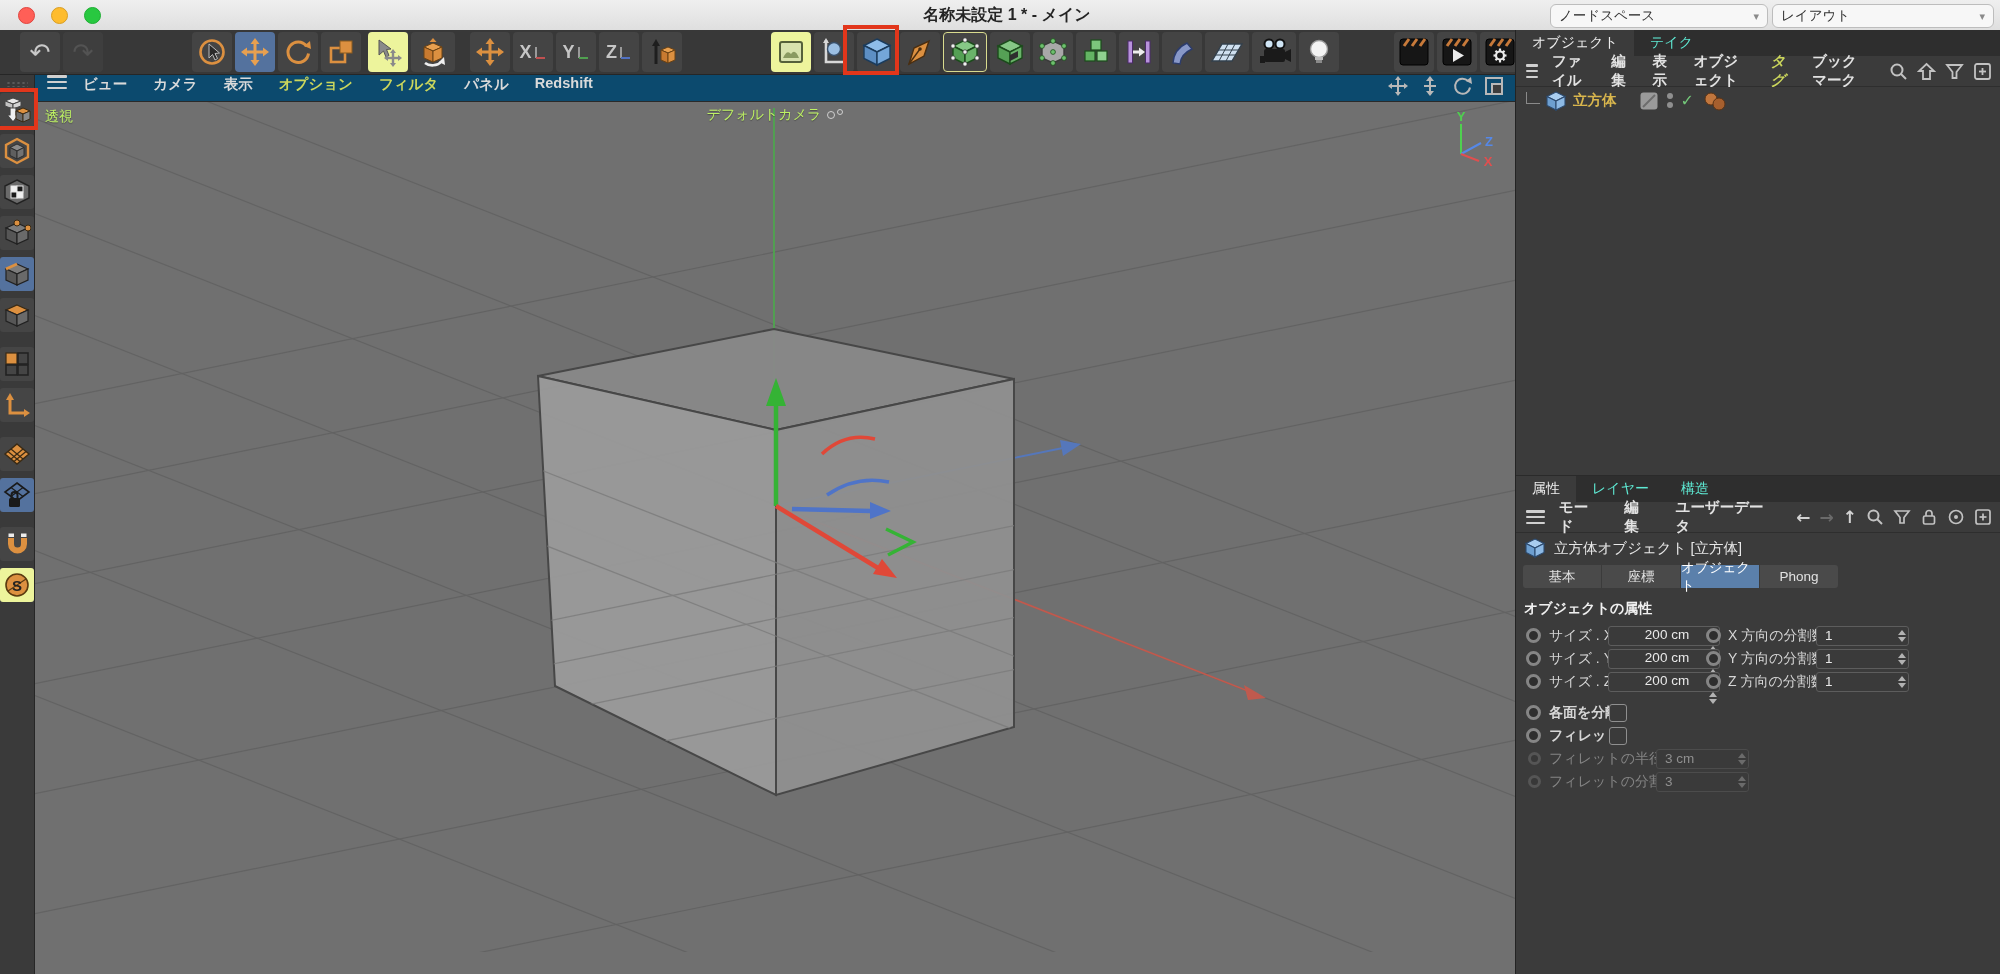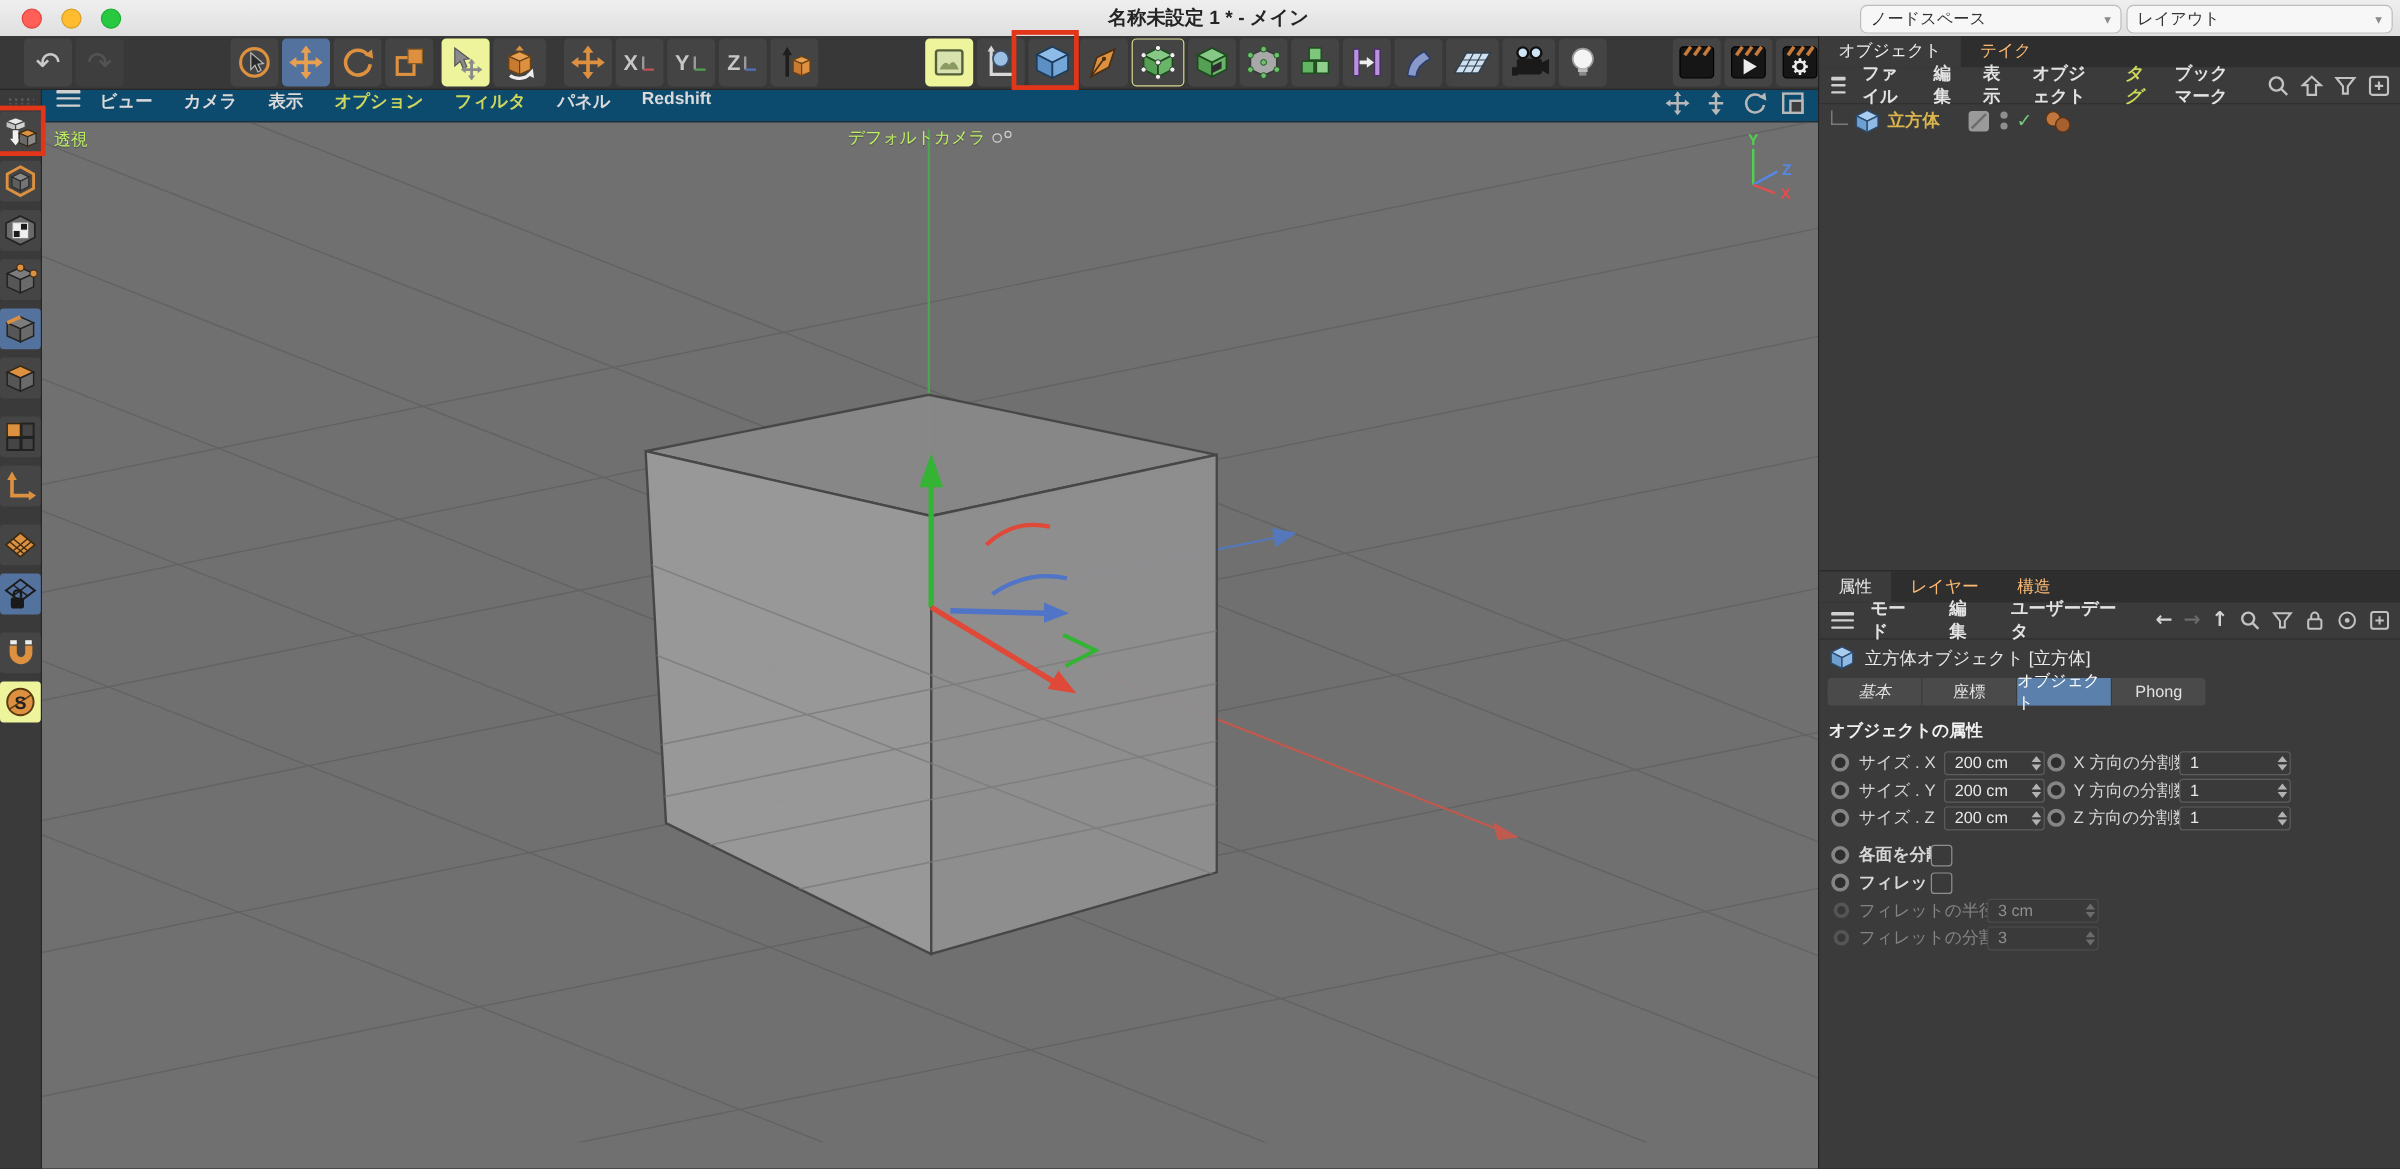--- a/index.html
+++ b/index.html
@@ -73,21 +73,21 @@
   .axis-widget{position:absolute;right:18px;top:8px;width:70px;height:58px;}
   .vp-status{position:absolute;left:0;bottom:0;width:100%;height:22px;background:#262626;
     display:flex;align-items:center;justify-content:flex-end;box-sizing:border-box;padding-right:10px;}
   .grid-label{background:#333333;border:1px solid #4c4c4c;color:#cfcfcf;font-size:13px;
     padding:1px 12px;border-radius:2px;}
 
   
   .rpanel{position:absolute;left:1515px;top:30px;width:485px;height:944px;background:#3b3b3b;
     border-left:1px solid #232323;box-sizing:border-box;color:#dedede;}
   .ptabs{height:26px;background:#2e2e2e;display:flex;align-items:stretch;font-size:14px;}
-  .ptab{padding:0 16px;display:flex;align-items:center;color:#fdba74;}
+  .ptab{padding:0 16px;display:flex;align-items:center;color:#5eead4;}
   .ptab.active{background:#3b3b3b;color:#ededed;}
   .pmenu{height:30px;display:flex;align-items:center;font-size:14.5px;font-weight:700;
     border-bottom:1px solid #2e2e2e;}
   .pmenu .mitem{margin-right:24px;color:#e2e2e2;}
   .pmenu .tagy{color:#ccd75c;font-style:italic;}
   .pmenu .ricons{margin-left:auto;display:flex;gap:9px;align-items:center;margin-right:8px;}
   .pmenu .burger{margin:0 14px 0 10px;}
   .om-list{height:388px;border-bottom:1px solid #2a2a2a;background:#3b3b3b;position:relative;}
   .obj-row{display:flex;align-items:center;height:27px;padding-left:10px;}
   .elbow{width:13px;height:11px;border-left:1.5px solid #8a8a8a;border-bottom:1.5px solid #8a8a8a;
@@ -96,36 +96,36 @@
   .obj-toggles{display:flex;align-items:center;gap:8px;margin-left:22px;}
   .vis-dots{display:flex;flex-direction:column;gap:3px;}
   .vis-dots i{width:6px;height:6px;border-radius:50%;background:#8f8f8f;display:block;}
   .chk-green{color:#74c97a;font-size:16px;font-weight:700;font-family:"DejaVu Sans",sans-serif;}
 
   .am-title{display:flex;align-items:center;height:30px;padding-left:8px;gap:8px;
     font-size:14.5px;color:#e8e8e8;}
   .stabs{display:flex;padding:2px 0 2px 7px;}
   .stab{flex:0 0 78px;height:23px;background:#4a4a4a;color:#e2e2e2;display:flex;align-items:center;
     justify-content:center;font-size:13.5px;margin-right:1px;}
-  .stab:first-child{border-radius:3px 0 0 3px;font-style:italic;} 
+  .stab:first-child{border-radius:3px 0 0 3px;} 
   .stab:nth-child(4){border-radius:0 3px 3px 0;}
   .stab.active{background:#5b80ab;color:#ffffff;}
   .sect-header{font-size:14px;font-weight:700;color:#f0f0f0;padding:10px 0 6px 8px;}
   .prow{display:flex;align-items:center;height:23px;position:relative;}
   .kf{width:9px;height:9px;border-radius:50%;border:3px solid #858585;background:#2e2e2e;
     position:absolute;left:10px;}
   .kf.dim{border-color:#555555;background:#383838;width:7px;height:7px;left:12px;}
   .plabel{position:absolute;left:33px;font-size:14px;color:#d6d6d6;}
   .plabel.dim{color:#848484;}
   .plabel2{position:absolute;left:212px;font-size:14px;color:#d6d6d6;}
   .kf2{left:190px;}
   .ibox{position:absolute;height:20px;background:#3a3a3a;border:1px solid #5d5d5d;border-radius:3px;
     display:flex;align-items:center;padding:0 2px 0 8px;font-size:13.5px;color:#e8e8e8;box-sizing:border-box;}
   .ibox.dim{border-color:#4c4c4c;color:#8f8f8f;}
-  .ib1{left:104px;width:84px;} .ib2{left:300px;width:93px;} .ibf{left:140px;width:93px;gap:28px;}
+  .ib1{left:92px;width:112px;flex-direction:column;} .ib2{left:300px;width:93px;} .ibf{left:140px;width:93px;gap:28px;}
   .stp{margin-left:auto;display:flex;flex-direction:column;align-items:center;}
   .stp i{display:block;width:0;height:0;border:4px solid transparent;}
   .stp .up{border-bottom:5px solid #b2b2b2;margin-bottom:2px;}
   .stp .dn{border-top:5px solid #b2b2b2;}
   .ibox.dim .up{border-bottom-color:#6b6b6b;} .ibox.dim .dn{border-top-color:#6b6b6b;}
   .cbox{position:absolute;left:93px;width:16px;height:16px;border:1.5px solid #8f8f8f;
     border-radius:3px;background:#3a3a3a;}
 
   
   .redbox{position:absolute;border:4px solid #e2361b;box-sizing:border-box;}

